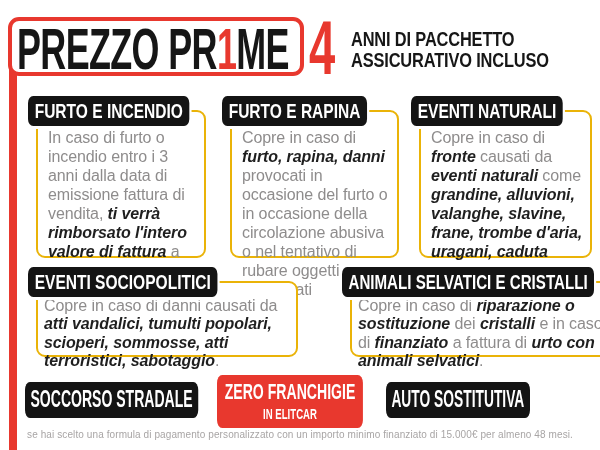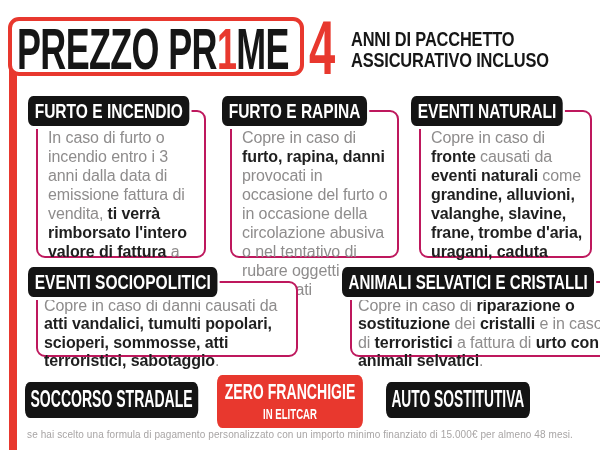--- a/index.html
+++ b/index.html
@@ -31,21 +31,21 @@
   }
   .tagline {
     position:absolute; left:351px; top:29px; z-index:1;
     font-size:20.5px; font-weight:bold; line-height:1.02; letter-spacing:-0.2px;
     color:#161616; white-space:nowrap;
     transform:scaleX(0.8); transform-origin:left top;
   }
 
   
   .card {
-    position:absolute; background:#ffffff; border:2px solid #be185d;
+    position:absolute; background:#ffffff; border:2px solid #eab308;
     border-radius:9px; box-sizing:border-box; z-index:1;
   }
   .card-0 { left:36px;  top:110px; width:170px; height:148px; }
   .card-1 { left:230px; top:110px; width:169px; height:148px; }
   .card-2 { left:419px; top:110px; width:173px; height:148px; }
   .card-3 { left:36px;  top:281px; width:262px; height:76px; }
   .card-4 { left:321px; top:281px; width:268px; height:76px;margin-left:29px; }
 
   .badge {
     position:absolute; top:-16px; left:-10px;
@@ -55,21 +55,21 @@
     box-shadow:0 0 0 3px #ffffff;
     transform:scaleX(0.74); transform-origin:left center;
   }
   .card-4 .badge { transform:scaleX(0.72); }
 
   .card-body {
     font-size:16px; line-height:1.19; color:#8e8c8c; letter-spacing:-0.1px;
   }
   .card-0 .card-body, .card-1 .card-body, .card-2 .card-body { padding:16px 7px 5px 10px; }
   .card-3 .card-body, .card-4 .card-body { padding:14px 10px 4px 6px; line-height:1.15; }
-  .card-body b { color:#1f1f1f; }
+  .card-body b { color:#1f1f1f;font-style:italic; }
 
   
   .bbadge {
     position:absolute; white-space:nowrap; line-height:1;
     font-weight:bold; border-radius:8px; box-sizing:border-box; z-index:1;
     transform-origin:left center;
   }
   .bb-black { background:#141414; color:#ffffff; }
   .bb-red   { background:#e8382e; color:#ffffff; text-align:center; }
   .bbadge-0 { left:25px;  top:382px; font-size:23px; padding:6px 9px 7px 9px; transform:scaleX(0.61); }
@@ -116,21 +116,21 @@
     <div class="card-body"><span>Copre in caso di </span><b>fronte</b><span> causati da </span><b>eventi naturali</b><span> come </span><b>grandine, alluvioni, valanghe, slavine, frane, trombe d'aria, uragani, caduta accidentale di neve</b><span>.</span></div>
   </div>
 
   <div class="card card-3">
     <div class="badge">EVENTI SOCIOPOLITICI</div>
     <div class="card-body"><span>Copre in caso di danni causati da </span><b>atti vandalici, tumulti popolari, scioperi, sommosse, atti terroristici, sabotaggio</b><span>.</span></div>
   </div>
 
   <div class="card card-4">
     <div class="badge">ANIMALI SELVATICI E CRISTALLI</div>
-    <div class="card-body"><span>Copre in caso di </span><b>riparazione o sostituzione</b><span> dei </span><b>cristalli</b><span> e in caso di </span><b>terroristici</b><span> a fattura di </span><b>urto con animali selvatici</b><span>.</span></div>
+    <div class="card-body"><span>Copre in caso di </span><b>riparazione o sostituzione</b><span> dei </span><b>cristalli</b><span> e in caso di </span><b>finanziato</b><span> a fattura di </span><b>urto con animali selvatici</b><span>.</span></div>
   </div>
 
   <div class="bbadge bb-black bbadge-0">SOCCORSO STRADALE</div>
   <div class="bbadge bb-red bbadge-1">
     <div class="line1">ZERO FRANCHIGIE</div>
     <div class="line2">IN ELITCAR</div>
   </div>
   <div class="bbadge bb-black bbadge-2">AUTO SOSTITUTIVA</div>
 
   <div class="footer-note">se hai scelto una formula di pagamento personalizzato con un importo minimo finanziato di 15.000€ per almeno 48 mesi.</div>

